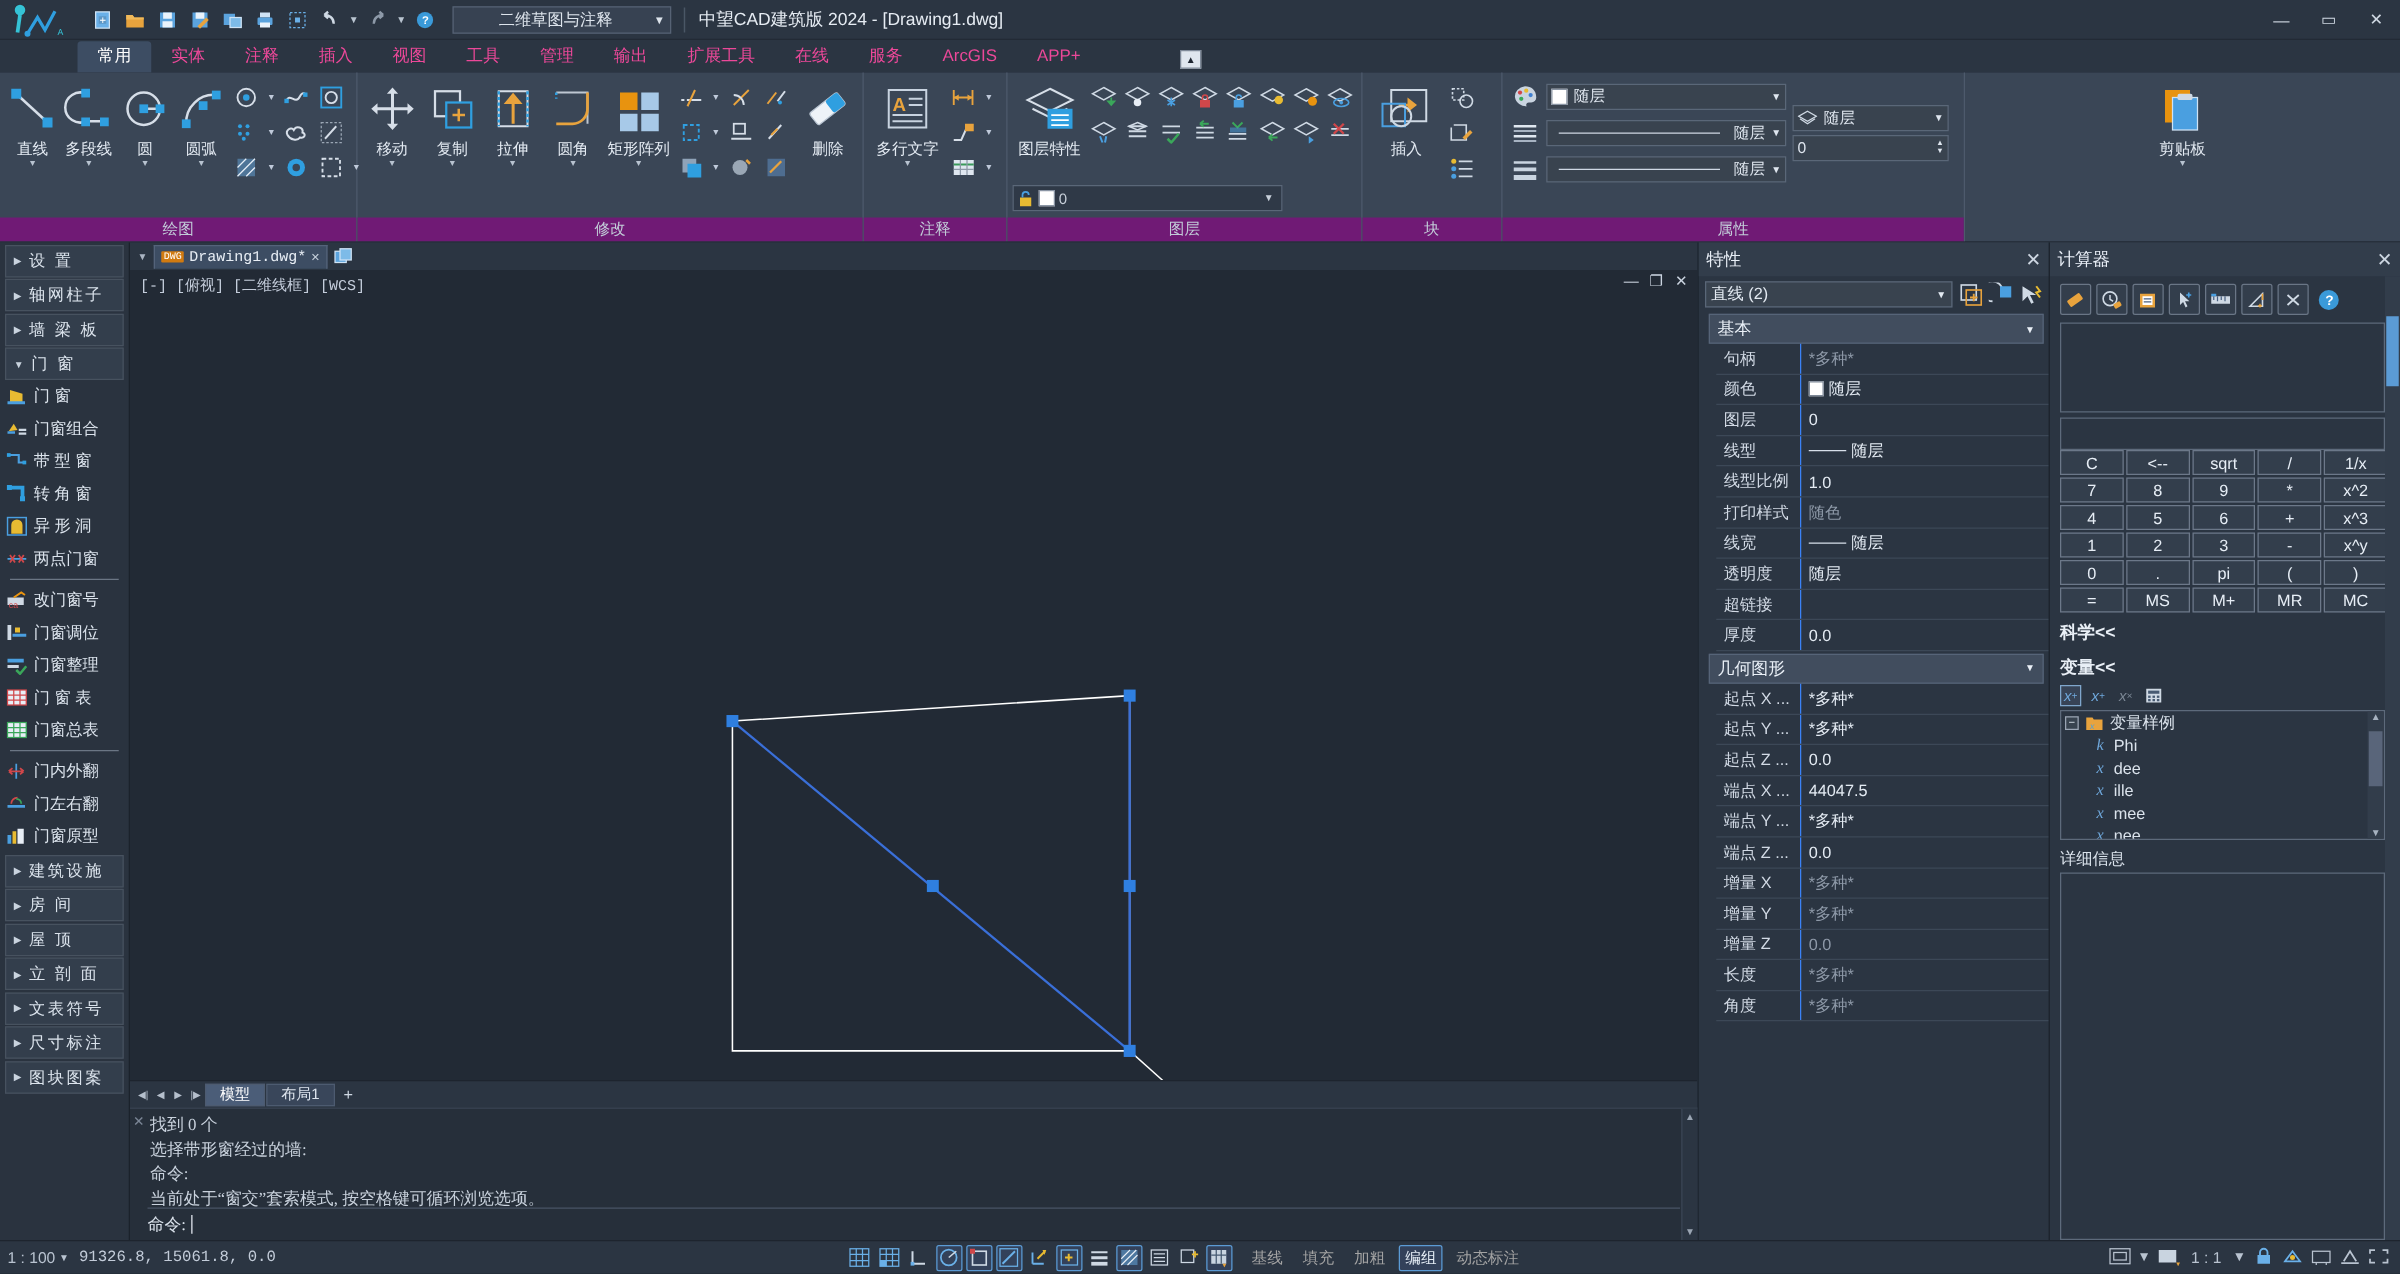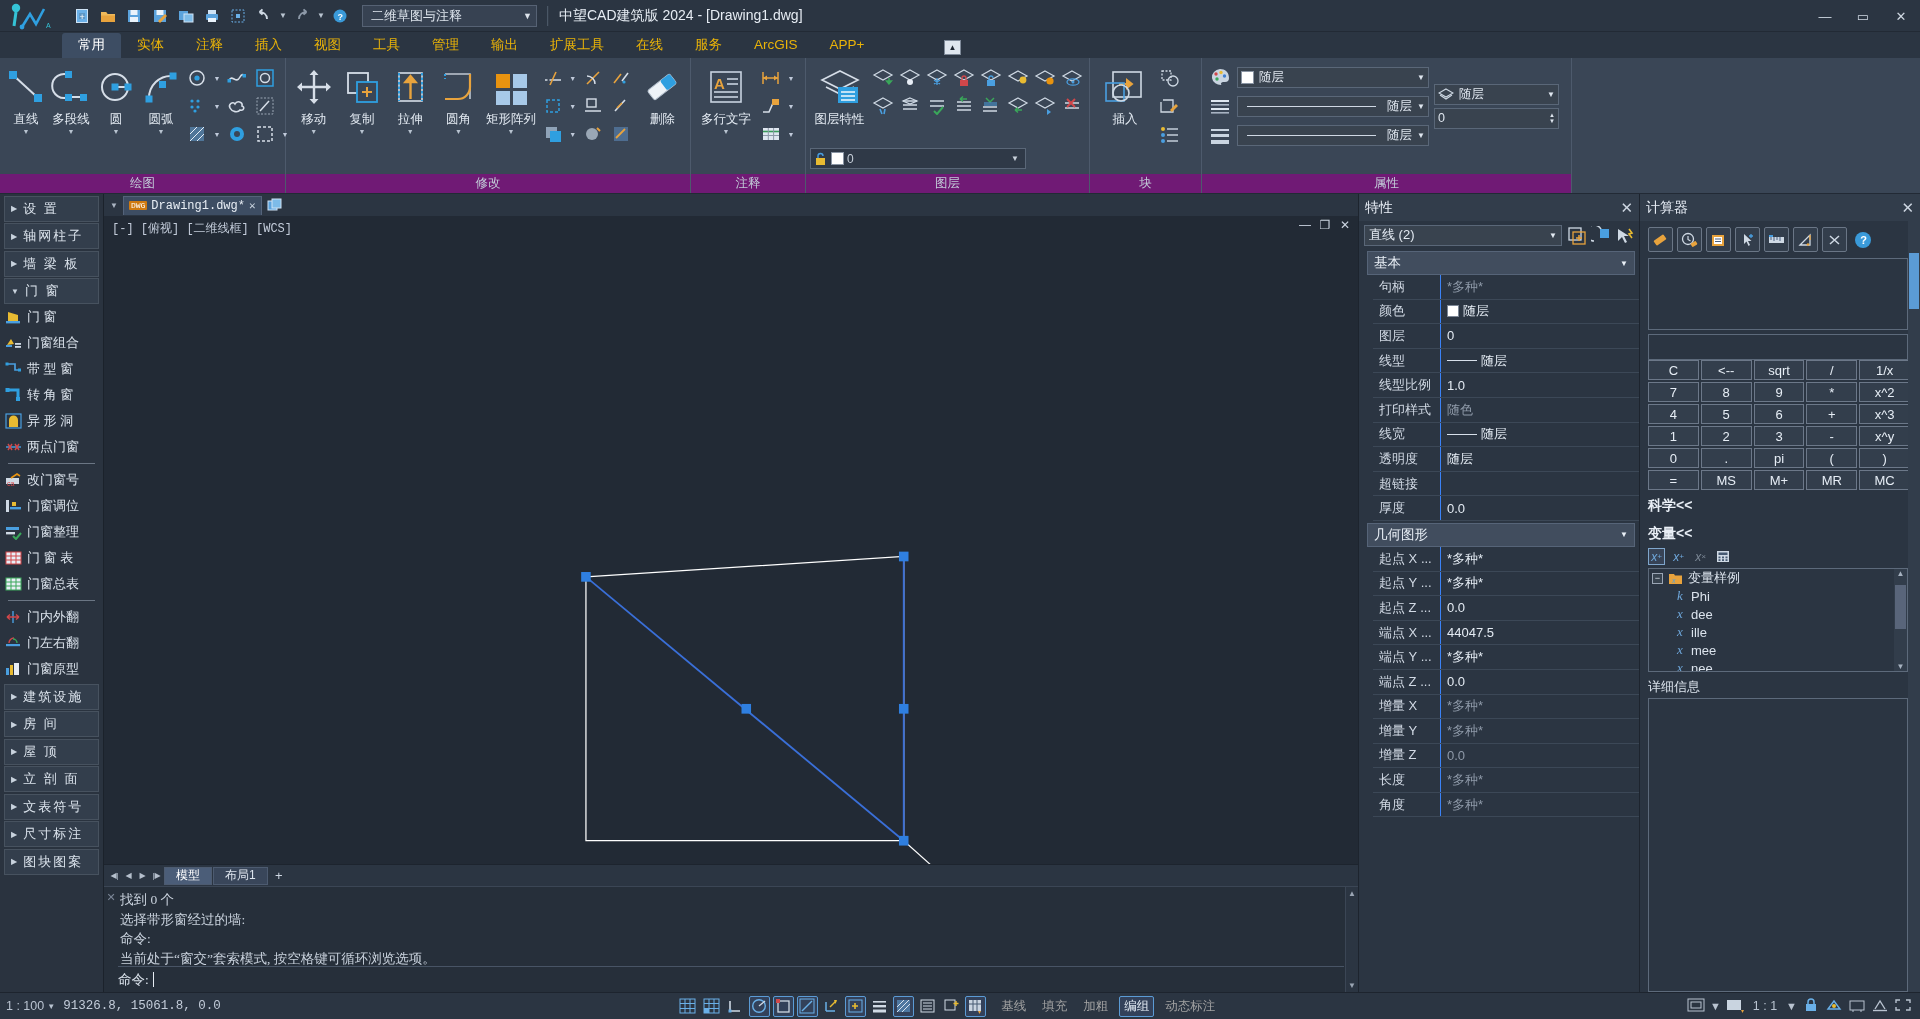--- a/index.html
+++ b/index.html
@@ -22,34 +22,34 @@
   .qat{ display:flex; align-items:center; gap:2px; padding-left:8px; }
   .qbtn{
     width:24px;height:24px;display:flex;align-items:center;justify-content:center;
     border-radius:2px; cursor:pointer;
   }
   .tinyarrow{ width:10px;height:24px;display:flex;align-items:center;justify-content:center;font-size:8px;color:#b9c4d0;cursor:pointer;}
   .wsbox{
     margin-left:10px;width:175px;height:22px;background:#374252;border:1px solid #566274;
     display:flex;align-items:center;padding:0 4px 0 8px;font-size:13px;color:#dde4ec;cursor:pointer;
   }
-  .wsbox .lbl{flex:1;}
+  .wsbox .lbl{flex:1;margin-left:28px;}
   .wsbox .caret{font-size:9px;}
   .tsep{width:2px;height:20px;border-left:1px solid #4a5766;border-right:1px solid #323c49;margin:0 10px;}
   .wintitle{ font-size:14px;color:#e6ecf3; white-space:nowrap;}
   .winbtns{ position:absolute; right:0; top:0; height:32px; display:flex; align-items:center;}
   .winbtn{width:38px;height:32px;display:flex;align-items:center;justify-content:center;color:#cfd8e2;font-size:13px;cursor:pointer;}
 
   
   .ribtabs{
     height:26px;background:#2b3542;display:flex;align-items:flex-end;
     padding-left:62px;flex:0 0 26px;position:relative;
   }
   .rtab{
-    padding:3px 16px 4px;font-size:13.5px;color:#eab308;cursor:pointer;
+    padding:3px 16px 4px;font-size:13.5px;color:#ec4899;cursor:pointer;
     border-radius:3px 3px 0 0; line-height:18px;
   }
   .rtab.active{ background:#3d4d63; color:#ffffff; }
   .rtab-up{
     position:absolute;left:944px;bottom:3px;width:17px;height:15px;
     background:#dfe6ee;border:1px solid #7f8a99;display:flex;align-items:center;justify-content:center;
     font-size:8px;color:#1d2530;cursor:pointer;
   }
 
   
@@ -917,20 +917,36 @@
             <div class="propcombo" style="padding-right:0">
               <span>0</span>
               <span style="margin-left:auto;display:flex;flex-direction:column;line-height:6px;font-size:6px;padding-right:3px">▲<br>▼</span>
             </div>
           </div>
         </div>
       </div>
       <div class="panel-title">属性</div>
     </div>
 
+    <div class="panel" style="width:auto;flex:1;border-right:none">
+      <div class="panel-body" style="justify-content:center">
+        <div class="bigbtn">
+          <span class="ico">
+            <svg width="44" height="44">
+                <rect x="8" y="6" width="20" height="26" fill="#e8930f"></rect>
+                <rect x="14" y="12" width="20" height="26" fill="#4a9fe0" stroke="#cfe3f5"></rect>
+                <rect x="18" y="9" width="12" height="5" rx="1.5" fill="#cfd9e4"></rect>
+              </svg>
+          </span>
+          <span class="cap">剪贴板</span>
+          <span class="dd">▼</span>
+        </div>
+      </div>
+      <div class="panel-title" style="background:transparent">&nbsp;</div>
+    </div>
   </div>
 
   <div class="body">
 
     <div class="sidebar">
       <div class="sb-group">
           <span class="tri">▶</span>
           <span class="gname">设  置</span>
         </div>
       <div class="sb-group">

